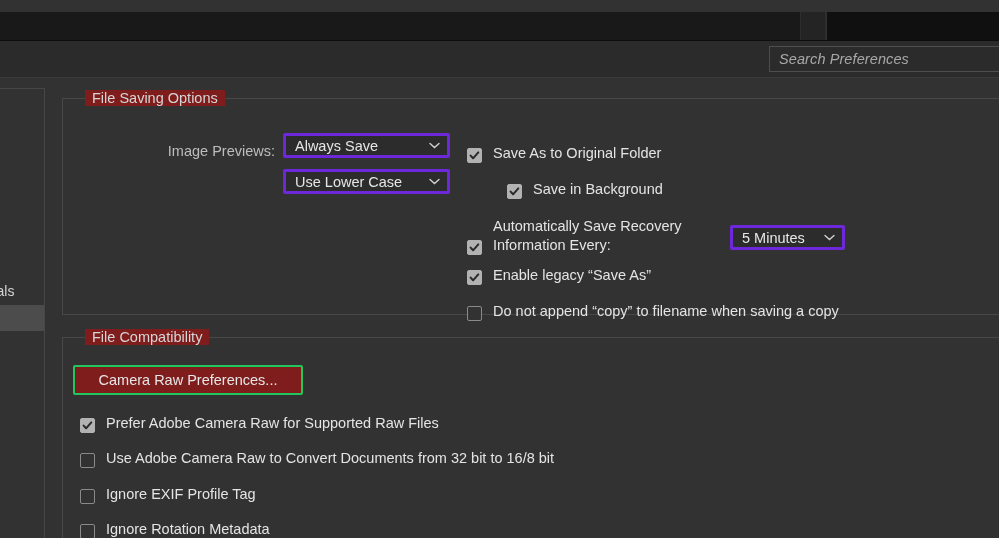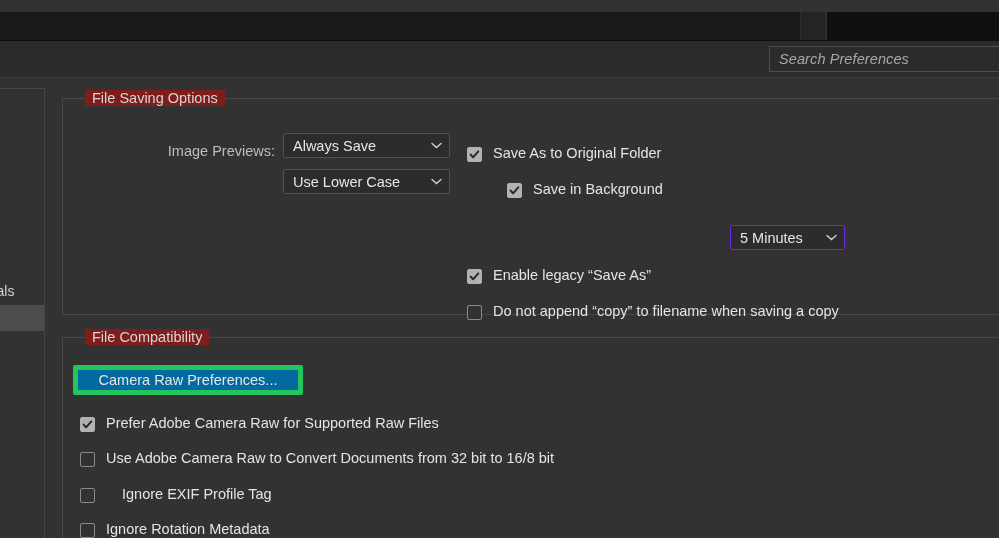--- a/index.html
+++ b/index.html
@@ -80,42 +80,42 @@
 
   .row { position:absolute; display:flex; align-items:flex-start; }
 
   .field-label {
     font-size:14.5px; color:#bdbdbd; text-align:right; white-space:nowrap;
   }
 
   .select {
     position:absolute; height:25px;
     background:#2c2c2c;
-    border:1px solid #6d28d9; border-radius:2px;
+    border:3px solid #6d28d9; border-radius:2px;
     display:flex; align-items:center; justify-content:space-between;
     padding:0 7px 0 9px;
   }
   .select .val { font-size:14.5px; color:#e6e6e6; white-space:nowrap; }
   .select .chev { margin-left:10px; display:flex; align-items:center; }
 
-  .cb-row { position:absolute; display:flex; align-items:center; }
+  .cb-row { position:absolute; display:flex; align-items:flex-end; }
   .cb {
     width:15px; height:15px; flex:none;
     border-radius:2px; position:relative; margin-top:1px;
   }
   .cb.on  { background:#b2b2b2; border:1px solid #b2b2b2; }
   .cb.off { background:#323232; border:1px solid #8a8a8a; }
   .cb-label {
     font-size:14.5px; color:#e4e4e4; margin-left:11px;
     line-height:19px; white-space:pre-line;
   }
 
   .button {
     position:absolute;
-    background:#0369a1; border:5px solid #22c55e; border-radius:2px;
+    background:#7f1d1d; border:2px solid #22c55e; border-radius:2px;
     display:flex; align-items:center; justify-content:center;
   }
   .button .btxt { font-size:14.5px; color:#e6e6e6; white-space:nowrap; }
 </style>
 </head>
 <body>
 
 <div id="app">
 
   <div class="topbar-dark"></div>
@@ -171,20 +171,29 @@
 
       <div class="cb-row" style="left:404px; top:81px;padding-left:40px;">
         <span class="cb on">
           <svg width="13" height="13" viewBox="0 0 13 13" style="position:absolute;left:0;top:0;">
             <path d="M2.6 6.6 L5.1 9.3 L10.3 3.4" fill="none" stroke="#2a2a2a" stroke-width="2" stroke-linecap="round" stroke-linejoin="round"></path>
             </svg>
         </span>
         <span class="cb-label">Save in Background</span>
       </div>
 
+      <div class="cb-row" style="left:404px; top:118px;">
+        <span class="cb on" style="margin-top:10px;">
+          <svg width="13" height="13" viewBox="0 0 13 13" style="position:absolute;left:0;top:0;">
+            <path d="M2.6 6.6 L5.1 9.3 L10.3 3.4" fill="none" stroke="#2a2a2a" stroke-width="2" stroke-linecap="round" stroke-linejoin="round"></path>
+            </svg>
+        </span>
+        <span class="cb-label">Automatically Save Recovery
+Information Every:</span>
+      </div>
 
       <div class="select" style="left:667px; top:126px; width:115px;">
         <span class="val">5 Minutes</span>
         <span class="chev">
           <svg width="11" height="7" viewBox="0 0 11 7">
               <path d="M1 1.4 L5.5 5.6 L10 1.4" fill="none" stroke="#cfcfcf" stroke-width="1.4" stroke-linecap="round"></path>
             </svg>
         </span>
       </div>
 
@@ -217,21 +226,21 @@
             </svg>
         </span>
         <span class="cb-label">Prefer Adobe Camera Raw for Supported Raw Files</span>
       </div>
 
       <div class="cb-row" style="left:17px; top:111px;">
         <span class="cb off"></span>
         <span class="cb-label">Use Adobe Camera Raw to Convert Documents from 32 bit to 16/8 bit</span>
       </div>
 
-      <div class="cb-row" style="left:17px; top:147px;gap:16px;">
+      <div class="cb-row" style="left:17px; top:147px;">
         <span class="cb off"></span>
         <span class="cb-label">Ignore EXIF Profile Tag</span>
       </div>
 
       <div class="cb-row" style="left:17px; top:182px;">
         <span class="cb off"></span>
         <span class="cb-label">Ignore Rotation Metadata</span>
       </div>
     </div>
 

